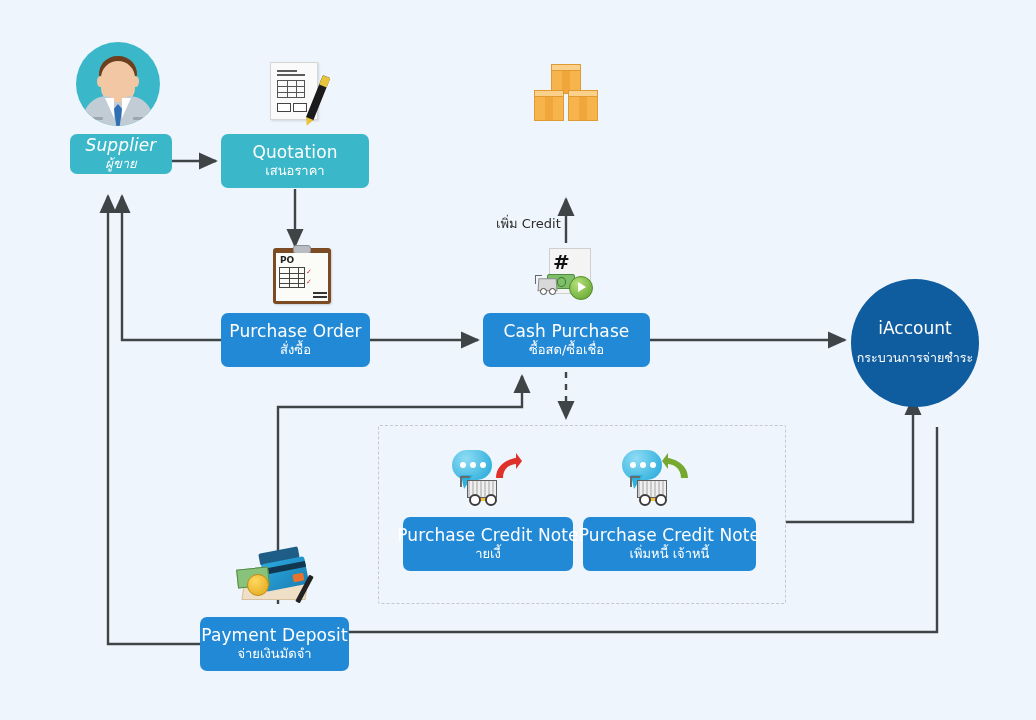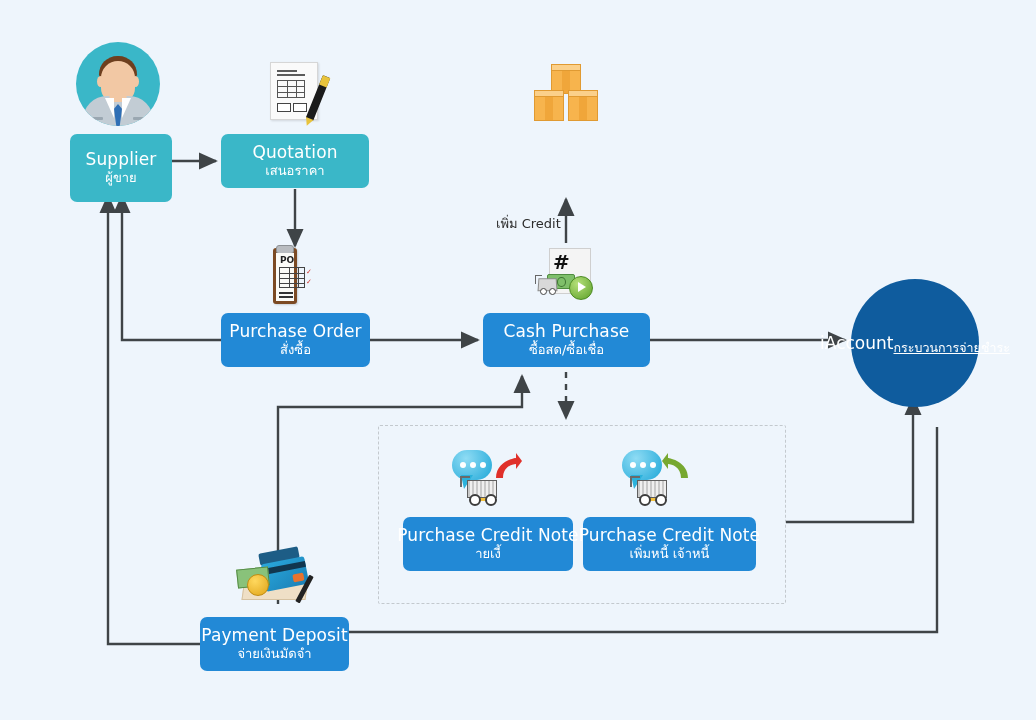--- a/index.html
+++ b/index.html
@@ -16,23 +16,23 @@
 
   .node{position:absolute;box-sizing:border-box;border-radius:7px;
         display:flex;flex-direction:column;align-items:center;justify-content:center;
         color:#ffffff;text-align:center;line-height:1.05;}
   .node .t-en{font-size:17px;font-weight:400;letter-spacing:.1px;white-space:nowrap;}
   .node .t-th{font-size:13px;font-weight:400;margin-top:2px;white-space:nowrap;}
   .teal{background:#3ab7c8;}
   .blue{background:#2289d6;}
 
   .circle{position:absolute;border-radius:50%;background:#0f5c9e;color:#fff;
-          display:flex;flex-direction:row;align-items:center;justify-content:center;text-align:center;}
+          display:flex;flex-direction:column;align-items:center;justify-content:center;text-align:center;}
   .circle .t-en{font-size:17px;}
-  .circle .t-th{font-size:12.5px;margin-top:10px;white-space:nowrap;text-decoration:underline;}
+  .circle .t-th{font-size:12.5px;margin-top:10px;white-space:nowrap;}
 
   .edge-label{position:absolute;font-size:13px;color:#2b2b2b;white-space:nowrap;}
 
   .dashgroup{position:absolute;border:1.5px dashed #c3c9ce;border-radius:2px;background:transparent;}
 
   .icon{position:absolute;}
 
   
   .avatar{width:84px;height:84px;border-radius:50%;background:#3ab7c8;overflow:hidden;position:relative;}
   .av-head{position:absolute;left:50%;top:19px;transform:translateX(-50%);
@@ -71,21 +71,21 @@
        border-left:4px solid transparent;border-right:4px solid transparent;border-top:8px solid #e8c33c;}
 
   
   .boxes{width:68px;height:56px;position:relative;}
   .bx3{position:absolute;background:#f7b44d;border:1px solid #e09a32;box-sizing:border-box;}
   .bx3:after{content:"";position:absolute;left:50%;top:0;transform:translateX(-50%);
        width:8px;height:100%;background:#f0a63a;}
   .bxtop{position:absolute;background:#fbd08a;border:1px solid #e09a32;box-sizing:border-box;}
 
   
-  .clip{width:24px;height:56px;background:#7c4a23;border-radius:3px;position:relative;
+  .clip{width:58px;height:56px;background:#7c4a23;border-radius:3px;position:relative;
         box-shadow:1px 1px 2px rgba(0,0,0,.15);}
   .clip .paper{position:absolute;left:3px;top:5px;right:3px;bottom:3px;background:#fbfbf7;}
   .clip .clamp{position:absolute;left:50%;top:-3px;transform:translateX(-50%);
         width:16px;height:7px;background:#b9bcc0;border-radius:3px;border:1px solid #8d9195;}
   .clip .po{position:absolute;left:7px;top:7px;font-size:9px;font-weight:bold;color:#222;
         font-family:"DejaVu Sans",sans-serif;}
   .clip .tbl{position:absolute;left:6px;top:19px;width:26px;height:21px;border:1px solid #444;box-sizing:border-box;}
   .clip .tbl i{position:absolute;background:#444;}
   .clip .chk{position:absolute;color:#d03a2f;font-size:7px;line-height:7px;}
   .clip .fl{position:absolute;right:4px;background:#333;height:2px;}
@@ -321,21 +321,21 @@
       <div class="card">
           <div class="stripe"></div>
           <div class="sq"></div>
         </div>
       <div class="bill"></div>
       <div class="coin"></div>
       <div class="pen2"></div>
     </div>
   </div>
 
-  <div class="node teal" style="left:70px;top:134px;width:102px;height:68px;">
+  <div class="node teal" style="left:70px;top:134px;width:102px;height:40px;font-style:italic;">
     <span class="t-en">Supplier</span>
     <span class="t-th">ผู้ขาย</span>
   </div>
 
   <div class="node teal" style="left:221px;top:134px;width:148px;height:54px;">
     <span class="t-en">Quotation</span>
     <span class="t-th">เสนอราคา</span>
   </div>
 
 

